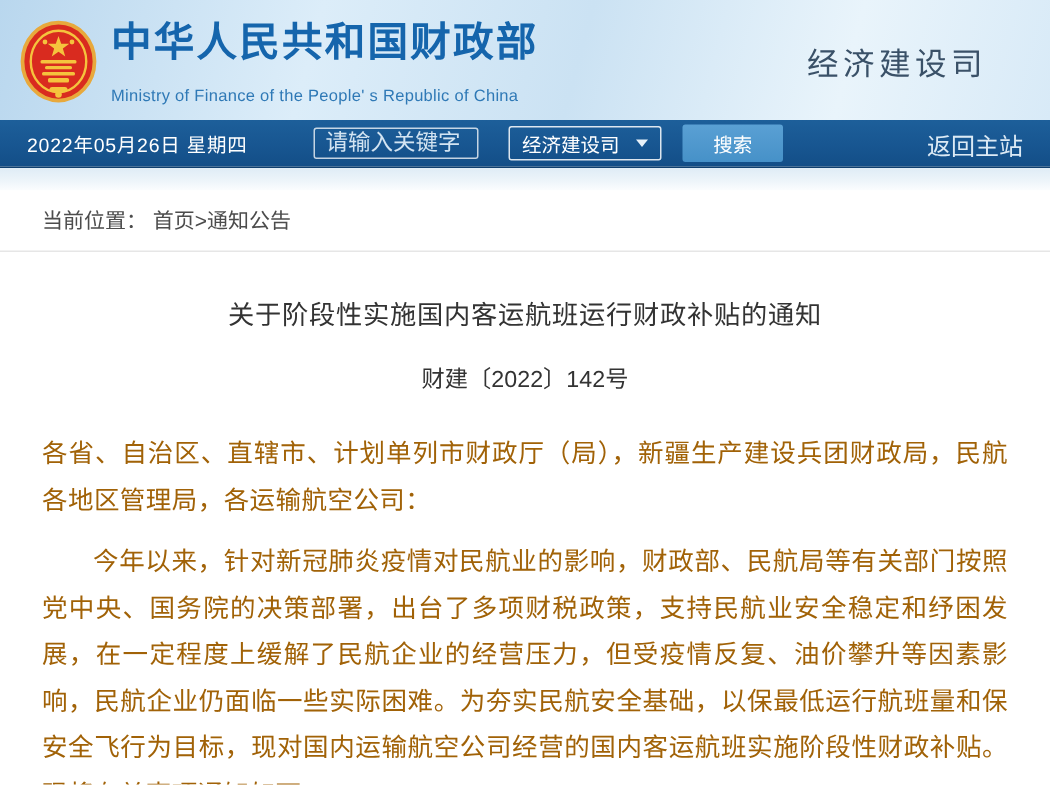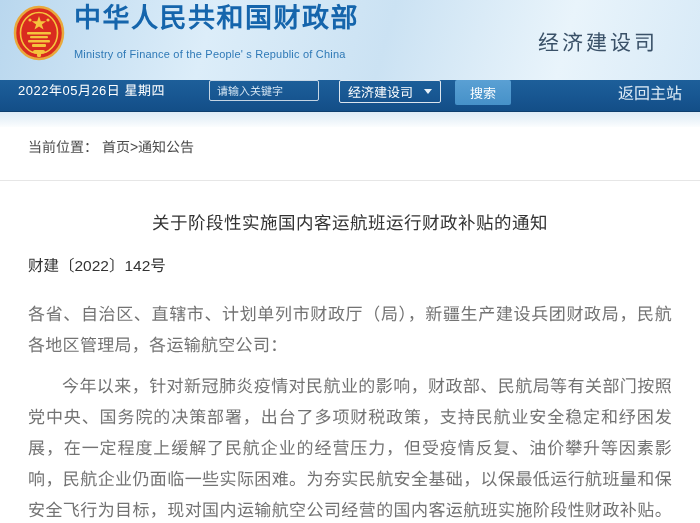--- a/index.html
+++ b/index.html
@@ -10,20 +10,21 @@
     overflow: hidden;
     position: relative;
   }
 
   
   .banner {
     height: 80px;
     background: linear-gradient(105deg, #b9d7ee 0%, #dcedf9 30%, #cbe2f3 55%, #e9f4fb 80%, #d8eaf7 100%);
     position: relative;
     display: flex;
+    align-items: center;
   }
   .emblem-wrap {
     width: 54px; height: 60px;
     margin: 4px 8px 0 12px;
     display: flex; align-items: center; justify-content: center;
   }
   .brand-block { display: flex; flex-direction: column; margin-top: 2px; }
   .brand-cn {
     color: #1565ac;
     font-size: 27px;
@@ -45,39 +46,39 @@
     font-size: 21px;
     letter-spacing: 3px;
     font-weight: 500;
   }
 
   
   .toolbar {
     height: 32px;
     background: linear-gradient(180deg, #1d5f9a 0%, #175590 60%, #134e87 100%);
     display: flex;
-    align-items: flex-start;
+    align-items: center;
     border-bottom: 1px solid #0f3f6e;
   }
   .tb-date {
     color: #ffffff;
     font-size: 13px;
     margin-left: 18px;
     letter-spacing: 0.5px;
     white-space: nowrap;
   }
   .tb-search-input {
     margin-left: 44px;
     width: 110px;
     height: 21px;
     background: transparent;
     border: 1px solid rgba(255,255,255,0.75);
     border-radius: 2px;
     color: #ffffff;
-    font-size: 11px;
+    font-size: 15px;
     padding: 0 7px;
     outline: none;
     font-family: "Liberation Sans", sans-serif;
   }
   .tb-search-input::placeholder { color: #d3e4f2; }
   .tb-select {
     margin-left: 20px;
     width: 102px;
     height: 23px;
     border: 1px solid rgba(255,255,255,0.85);
@@ -92,21 +93,21 @@
   }
   .tb-select .arrow {
     width: 0; height: 0;
     border-left: 4px solid transparent;
     border-right: 4px solid transparent;
     border-top: 5px solid #e8f1f9;
     margin-left: 6px;
   }
   .tb-search-btn {
     margin-left: 14px;
-    width: 56px;
+    width: 67px;
     height: 25px;
     background: linear-gradient(180deg, #5aa0d4 0%, #4691c8 100%);
     border: none;
     border-radius: 2px;
     color: #ffffff;
     font-size: 13px;
     cursor: pointer;
     font-family: "Liberation Sans", sans-serif;
   }
   .tb-back {
@@ -119,21 +120,21 @@
     cursor: pointer;
     white-space: nowrap;
   }
 
   
   .substrip {
     height: 15px;
     background: linear-gradient(180deg, #dfecf6 0%, #eef5fa 60%, #fbfdfe 100%);
   }
   .breadcrumb-row {
-    padding: 9px 0 24px 28px;
+    padding: 9px 0 11px 28px;
     font-size: 14px;
     color: #4c4c4c;
     border-bottom: 1px solid #e6e6e6;
     background: #ffffff;
   }
   .breadcrumb-row a {
     color: #4c4c4c;
     text-decoration: none;
     cursor: pointer;
   }
@@ -144,31 +145,31 @@
     background: #ffffff;
   }
   .doc-title {
     text-align: center;
     font-size: 17.5px;
     font-weight: normal;
     color: #333333;
     letter-spacing: 0.5px;
   }
   .doc-number {
-    text-align: left;
+    text-align: center;
     font-size: 15.5px;
     color: #333333;
     margin-top: 19px;
     font-weight: normal;
   }
   .doc-body { margin-top: 24px; }
   .doc-body p {
     font-size: 17px;
     line-height: 31px;
-    color: #737373;
+    color: #a16207;
     text-align: justify;
     letter-spacing: 0.3px;
   }
   .doc-body p + p { margin-top: 10px; }
   .doc-body p.indent { text-indent: 2em; }
 </style>
 </head>
 <body>
 
 <div class="banner">

